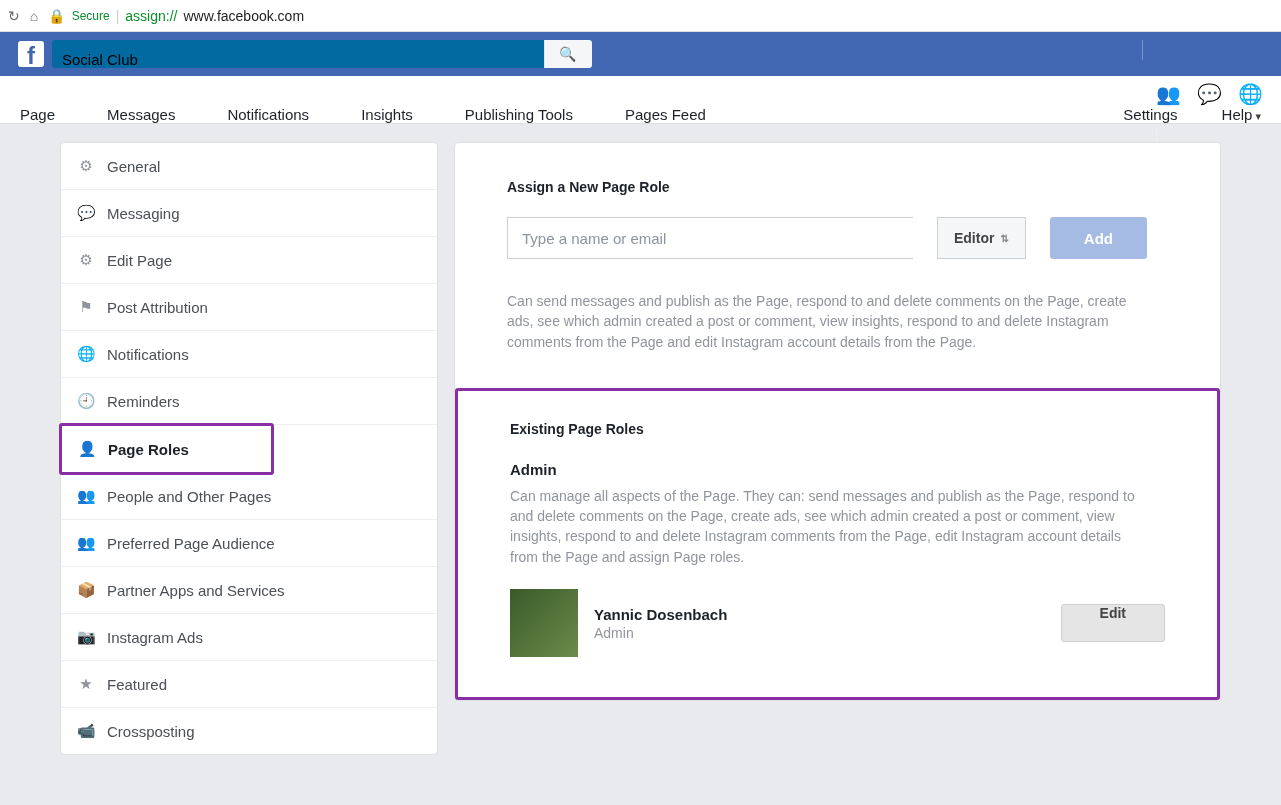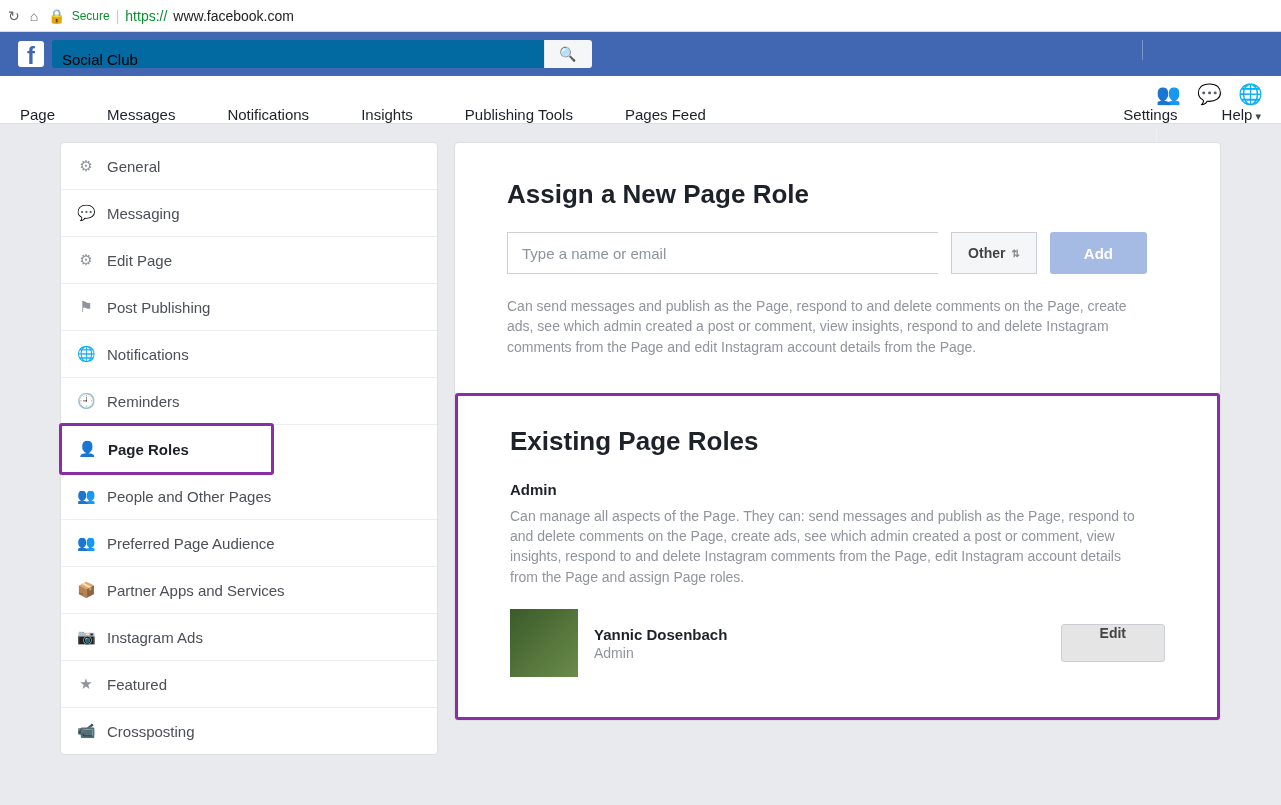--- a/index.html
+++ b/index.html
@@ -41,22 +41,22 @@
   .sidebar { width: 378px; background: #fff; border: 1px solid #dddfe2; border-radius: 4px; }
   .sb-item { display: flex; align-items: center; gap: 12px; padding: 14px 16px; border-bottom: 1px solid #eceeef; color: #4b4f56; font-size: 15px; cursor: pointer; }
   .sb-item:last-child { border-bottom: none; }
   .sb-item .ic { width: 18px; text-align: center; color: #90949c; font-size: 15px; }
   .sb-item.active { font-weight: bold; color: #1d2129; }
   .sb-item.active .ic { color: #4b4f56; }
   .highlight-box { border: 3px solid #8a2ea6; border-radius: 3px; margin: -2px 0; width: 215px; position: relative; left: -2px; }
   .highlight-box .sb-item { border-bottom: none; }
 
   .main { flex: 1; background: #fff; border: 1px solid #dddfe2; border-radius: 4px; padding: 36px 52px 40px; }
-  .section-title { font-size: 26px; font-weight: bold; color: #1d2129; margin-bottom: 22px; }
-  .assign-row { display: flex; gap: 13px; margin-bottom: 22px; max-width: 640px; }
+  .section-title { font-size: 14px; font-weight: bold; color: #1d2129; margin-bottom: 22px; }
+  .assign-row { display: flex; gap: 24px; margin-bottom: 32px; max-width: 640px; }
   .name-input { flex: 1; height: 42px; border: 1px solid #ccd0d5; border-right: none; padding: 0 14px; font-size: 15px; color: #1d2129; }
   .name-input::placeholder { color: #8d949e; }
   .role-select { height: 42px; border: 1px solid #ccd0d5; background: #f5f6f7; padding: 0 16px; font-size: 14px; font-weight: bold; display: flex; align-items: center; gap: 6px; cursor: pointer; color:#444; }
   .add-btn { height: 42px; padding: 0 34px; background: #a5bbe3; color: #fff; font-weight: bold; font-size: 15px; display: flex; align-items: center; justify-content: center; border-radius: 3px; cursor: pointer; }
   .role-desc { color: #90949c; font-size: 14px; line-height: 1.45; max-width: 640px; }
 
   .existing-wrap { border: 3px solid #8a2ea6; border-radius: 3px; margin: 36px -52px -40px -52px; padding: 30px 52px 40px; }
   .existing-wrap .section-title { margin-bottom: 24px; }
   .role-head { font-size: 15px; font-weight: bold; color: #1d2129; margin-bottom: 8px; }
   .role-body { color: #90949c; font-size: 14px; line-height: 1.45; margin-bottom: 22px; max-width: 640px; }
@@ -71,21 +71,21 @@
 
 <div class="browser-bar">
   <div class="nav-icons">
     <span>↻</span>
     <span>⌂</span>
   </div>
   <div class="addr">
     <span style="color:#0a8f2e">🔒</span>
     <span class="secure">Secure</span>
     <span style="color:#ccc">|</span>
-    <span class="url-proto">https://</span>
+    <span class="url-proto">assign://</span>
       <span class="url-host">www.facebook.com</span>
   </div>
 </div>
 
 <div class="fb-header">
   <div class="fb-logo">f</div>
   <div class="search-wrap">
     <input value="Social Club" style="">
     <div class="search-btn">
       <span>🔍</span>
@@ -136,21 +136,21 @@
     <div class="sb-item">
         <span class="ic">💬</span>
         <span>Messaging</span>
       </div>
     <div class="sb-item">
         <span class="ic">⚙</span>
         <span>Edit Page</span>
       </div>
     <div class="sb-item">
         <span class="ic">⚑</span>
-        <span>Post Publishing</span>
+        <span>Post Attribution</span>
       </div>
     <div class="sb-item">
         <span class="ic">🌐</span>
         <span>Notifications</span>
       </div>
     <div class="sb-item">
         <span class="ic">🕘</span>
         <span>Reminders</span>
       </div>
     <div class="highlight-box">
@@ -183,21 +183,21 @@
         <span class="ic">📹</span>
         <span>Crossposting</span>
       </div>
   </div>
 
   <div class="main">
     <div class="section-title">Assign a New Page Role</div>
     <div class="assign-row">
       <input class="name-input" placeholder="Type a name or email" style="">
       <div class="role-select">
-        <span>Other</span>
+        <span>Editor</span>
         <span style="font-size:10px;color:#888">⇅</span>
       </div>
       <div class="add-btn">
         <span>Add</span>
       </div>
     </div>
     <div class="role-desc">Can send messages and publish as the Page, respond to and delete comments on the Page, create ads, see which admin created a post or comment, view insights, respond to and delete Instagram comments from the Page and edit Instagram account details from the Page.</div>
 
     <div class="existing-wrap">
       <div class="section-title">Existing Page Roles</div>

